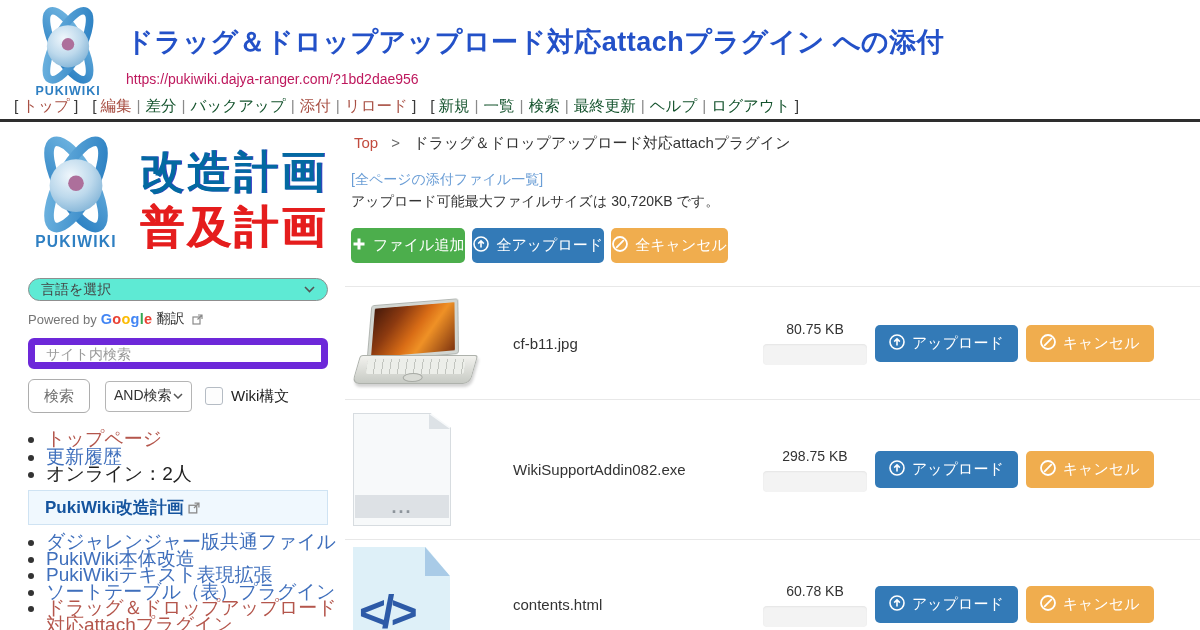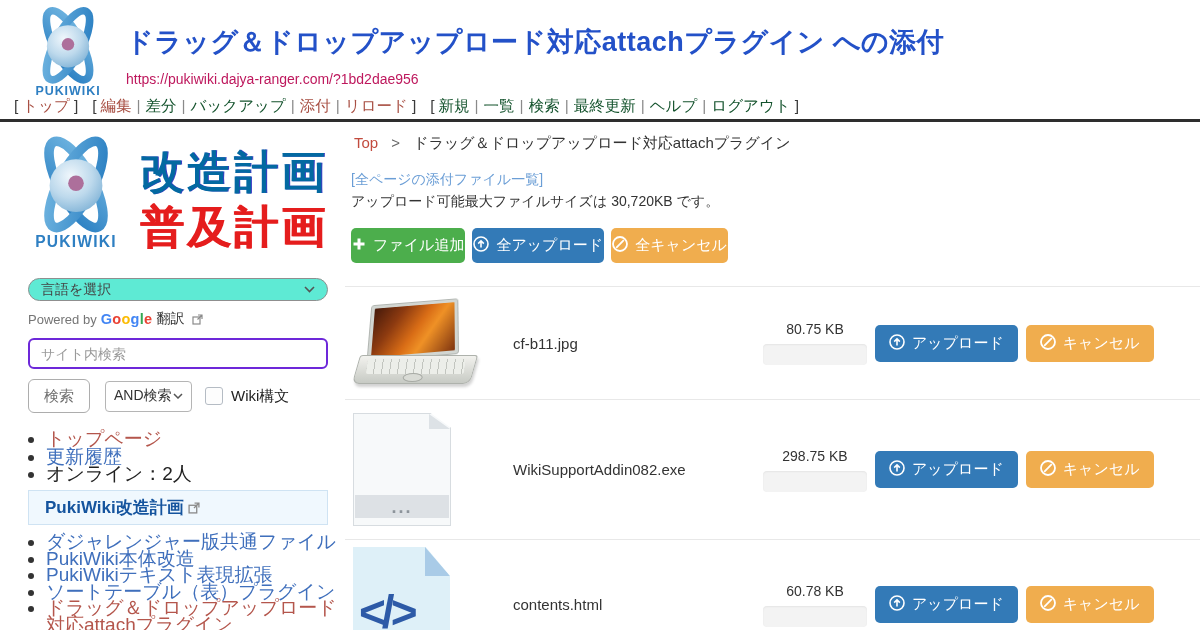--- a/index.html
+++ b/index.html
@@ -32,21 +32,21 @@
 
   .lang-select { position:absolute; left:28px; top:156px; width:300px; height:23px;
     border:1px solid #8f8f8f; border-radius:12px; display:flex; align-items:center;
     padding:0 12px; font-size:14px; color:#444; cursor:pointer; background:#5eead4; justify-content:space-between; }
   .powered { position:absolute; left:28px; top:188px; font-size:13px; color:#757575; display:flex; align-items:center; gap:4px; }
   .google { font-size:14.5px; font-weight:bold; letter-spacing:0.3px; }
   .g-blue { color:#4285F4; } .g-red { color:#EA4335; } .g-yellow { color:#FBBC05; } .g-green { color:#34A853; }
   .powered .trans { color:#333; font-size:14px; }
 
   .search-input { position:absolute; left:28px; top:216px; width:300px; height:31px;
-    border:2px solid #6d28d9; border-radius:6px; padding:0 11px; font-size:14px; color:#333;
+    border:7px solid #6d28d9; border-radius:6px; padding:0 11px; font-size:14px; color:#333;
     font-family:"Liberation Sans","DejaVu Sans",sans-serif; }
   .search-input::placeholder { color:#9a9a9a; }
   .search-row { position:absolute; left:28px; top:257px; display:flex; align-items:center; }
   .btn-search { width:62px; height:34px; background:#fff; border:1px solid #adadad; border-radius:6px;
     font-size:15px; color:#6f6f6f; cursor:pointer; font-family:inherit; }
   .and-select { margin-left:15px; width:87px; height:31px; border:1px solid #b5b5b5; border-radius:4px;
     display:flex; align-items:center; justify-content:space-between; padding:0 8px; font-size:14px; color:#333;
     cursor:pointer; background:#fff; }
   .wiki-check { margin-left:13px; width:18px; height:18px; appearance:none; -webkit-appearance:none;
     border:1px solid #b5bcc4; border-radius:3px; background:#fdfdfd; cursor:pointer; }

